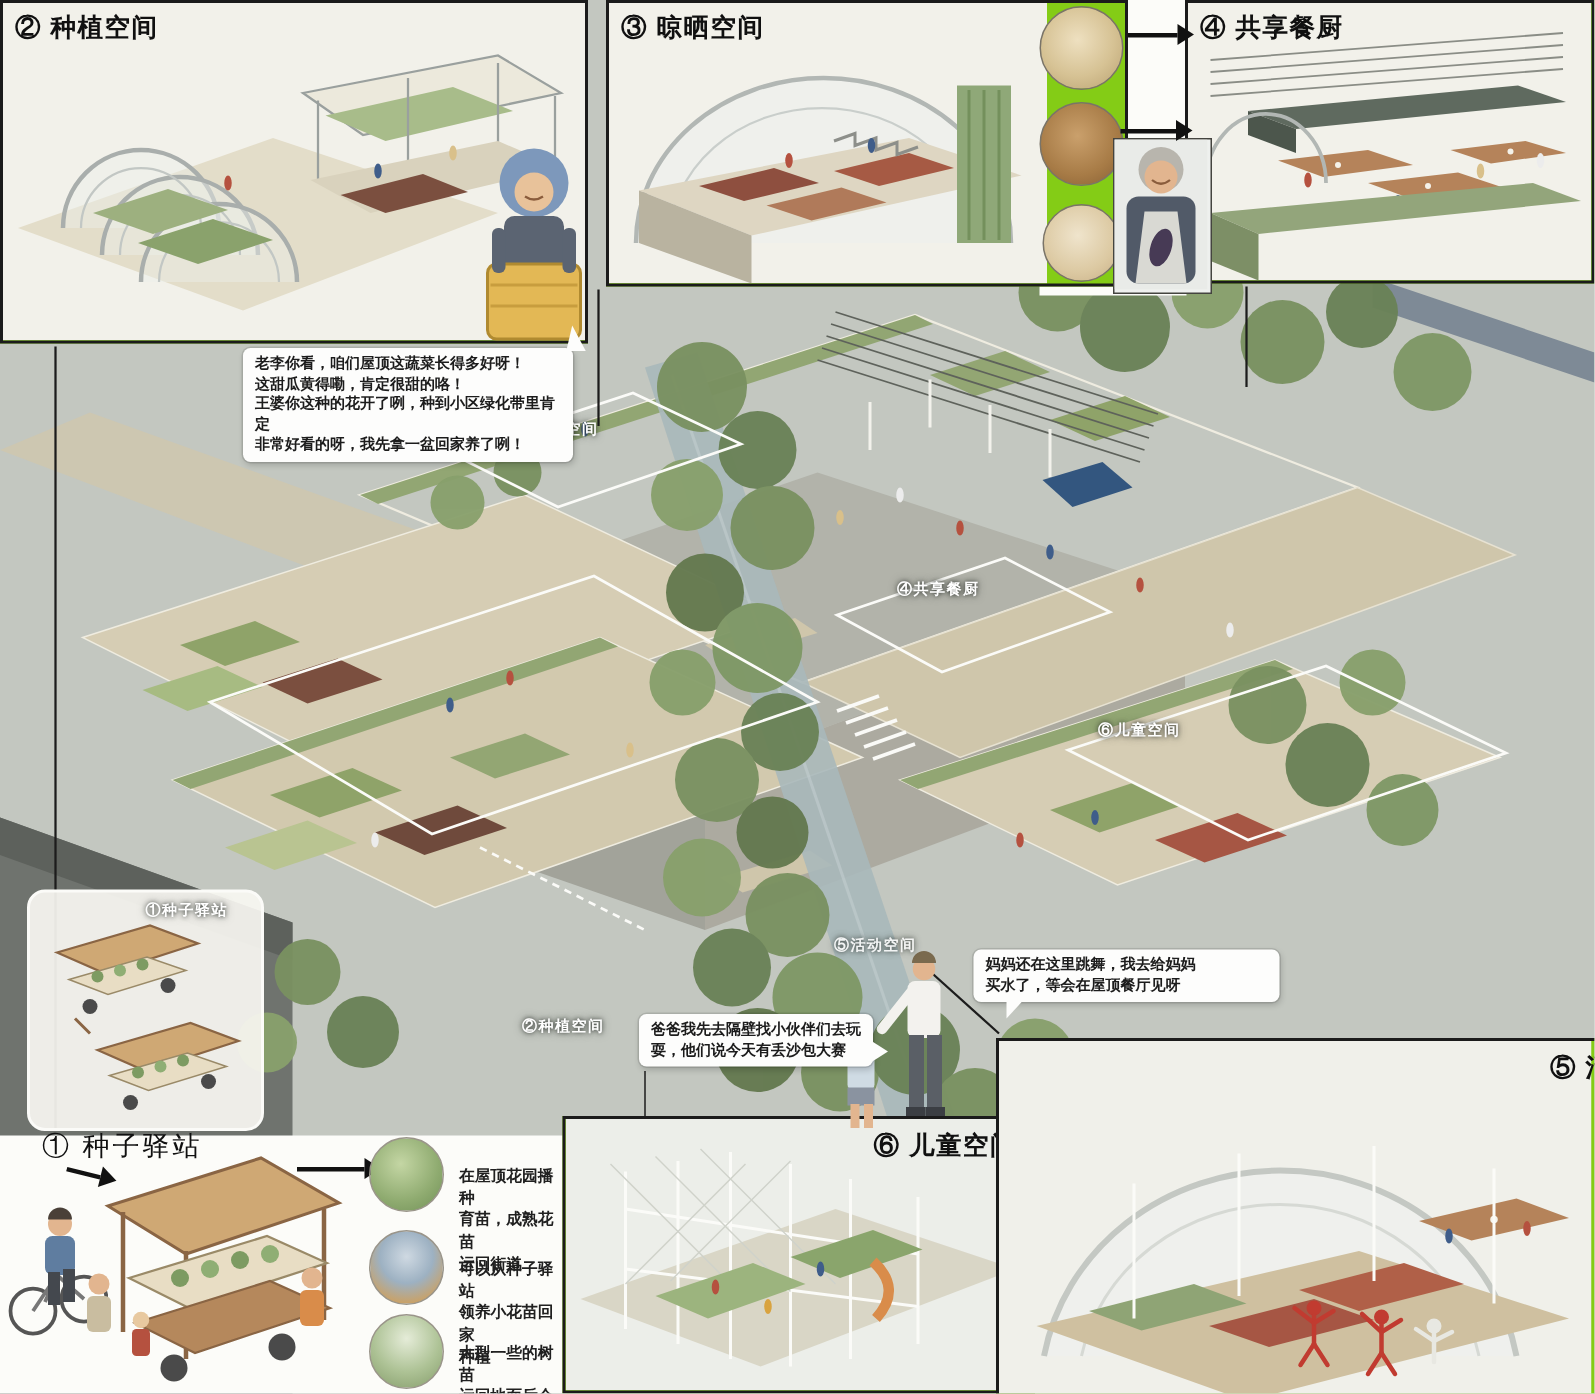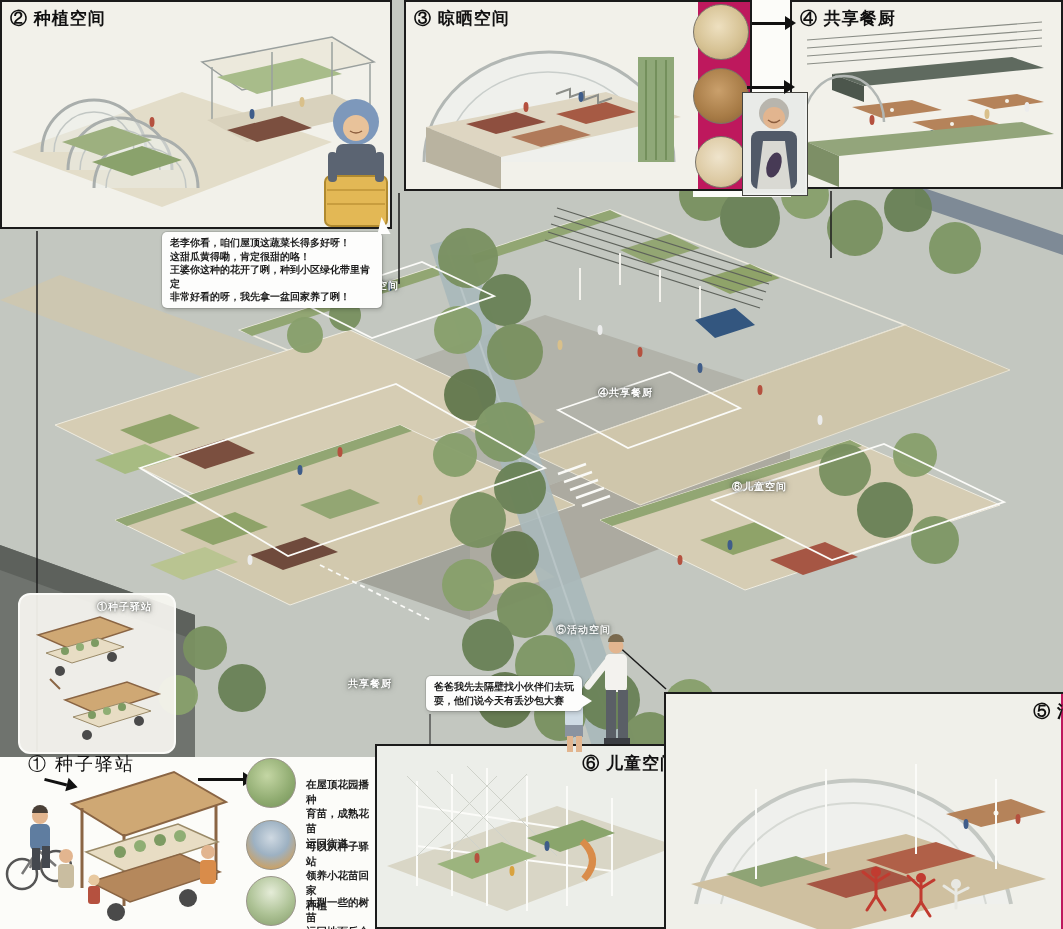--- a/index.html
+++ b/index.html
@@ -1,20 +1,20 @@
 <!DOCTYPE html>
 <html><head>
 <meta charset="utf-8">
 <style>
   html,body{margin:0;padding:0;background:#e8e8e4;font-family:"Liberation Sans",sans-serif;}
   .board{position:relative;width:1063px;height:929px;overflow:hidden;background:#c6c9c2;}
   .bg{position:absolute;left:0;top:0;width:1063px;height:929px;z-index:0;}
 
   
-  .panel{position:absolute;background:#be185d;border:2px solid #1b1b1b;box-sizing:border-box;z-index:2;overflow:hidden;}
+  .panel{position:absolute;background:#84cc16;border:2px solid #1b1b1b;box-sizing:border-box;z-index:2;overflow:hidden;}
   .panel svg{position:absolute;left:0;top:0;}
   .panel-label{position:absolute;font-size:17px;font-weight:700;color:#101010;letter-spacing:1px;z-index:3;white-space:nowrap;}
   #panel-planting{left:0;top:0;width:392px;height:229px;}
   #panel-drying{left:404px;top:0;width:348px;height:191px;}
   #panel-kitchen{left:790px;top:0;width:273px;height:189px;}
   #panel-children{left:375px;top:744px;width:315px;height:185px;z-index:2;}
   #panel-activity{left:664px;top:692px;width:477px;height:250px;z-index:3;}
   #panel-planting .panel-label,#panel-drying .panel-label,#panel-kitchen .panel-label{left:8px;top:5px;}
   #panel-children .panel-label{right:10px;top:6px;}
   #panel-activity .panel-label{right:10px;top:6px;}
@@ -349,27 +349,29 @@
       <rect x="8" y="38" width="46" height="58" rx="8" fill="#515a68"></rect>
       <polygon points="20,48 42,48 48,96 14,96" fill="#d9d9d3"></polygon>
       <ellipse cx="31" cy="72" rx="7" ry="13" fill="#473a55" transform="rotate(18 31 72)"></ellipse>
     </svg>
   </div>
 
   <span class="axon-label" style="left:344px;top:279px;">③晾晒空间</span>
   <span class="axon-label" style="left:598px;top:386px;">④共享餐厨</span>
   <span class="axon-label" style="left:732px;top:480px;">⑥儿童空间</span>
   <span class="axon-label" style="left:97px;top:600px;">①种子驿站</span>
-  <span class="axon-label" style="left:348px;top:677px;">共享餐厨</span>
+  <span class="axon-label" style="left:348px;top:677px;">②种植空间</span>
   <span class="axon-label" style="left:556px;top:623px;opacity:.85;">⑤活动空间</span>
 
   <div class="bubble prewrap" id="bubble-veggie"><span class="tail"></span><span>老李你看，咱们屋顶这蔬菜长得多好呀！
 这甜瓜黄得嘞，肯定很甜的咯！
 王婆你这种的花开了咧，种到小区绿化带里肯定
 非常好看的呀，我先拿一盆回家养了咧！</span></div>
+  <div class="bubble prewrap" id="bubble-dance"><span class="tail"></span><span>妈妈还在这里跳舞，我去给妈妈
+买水了，等会在屋顶餐厅见呀</span></div>
   <div class="bubble prewrap" id="bubble-play"><span class="tail"></span><span>爸爸我先去隔壁找小伙伴们去玩
 耍，他们说今天有丢沙包大赛</span></div>
 
   <div class="figure" id="granny-basket">
     <svg width="84" height="138" viewBox="0 0 84 138">
       <circle cx="42" cy="28" r="23" fill="#7d98bb"></circle>
       <circle cx="42" cy="34" r="13" fill="#e8c29a"></circle>
       <path d="M36,37 q6,4 12,0" stroke="#8a5c3c" stroke-width="1.5" fill="none"></path>
       <rect x="22" y="50" width="40" height="40" rx="7" fill="#5b6472"></rect>
       <rect x="11" y="82" width="62" height="50" rx="6" fill="#e3b855" stroke="#b08a30" stroke-width="2"></rect>

